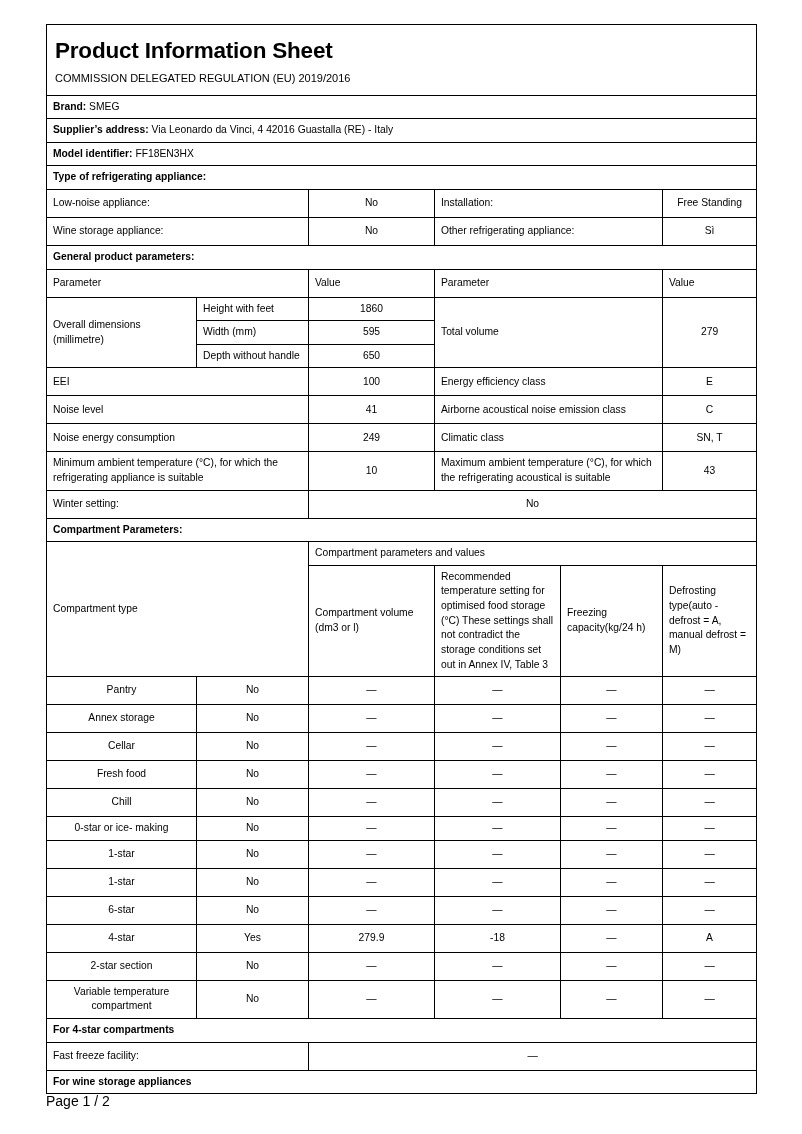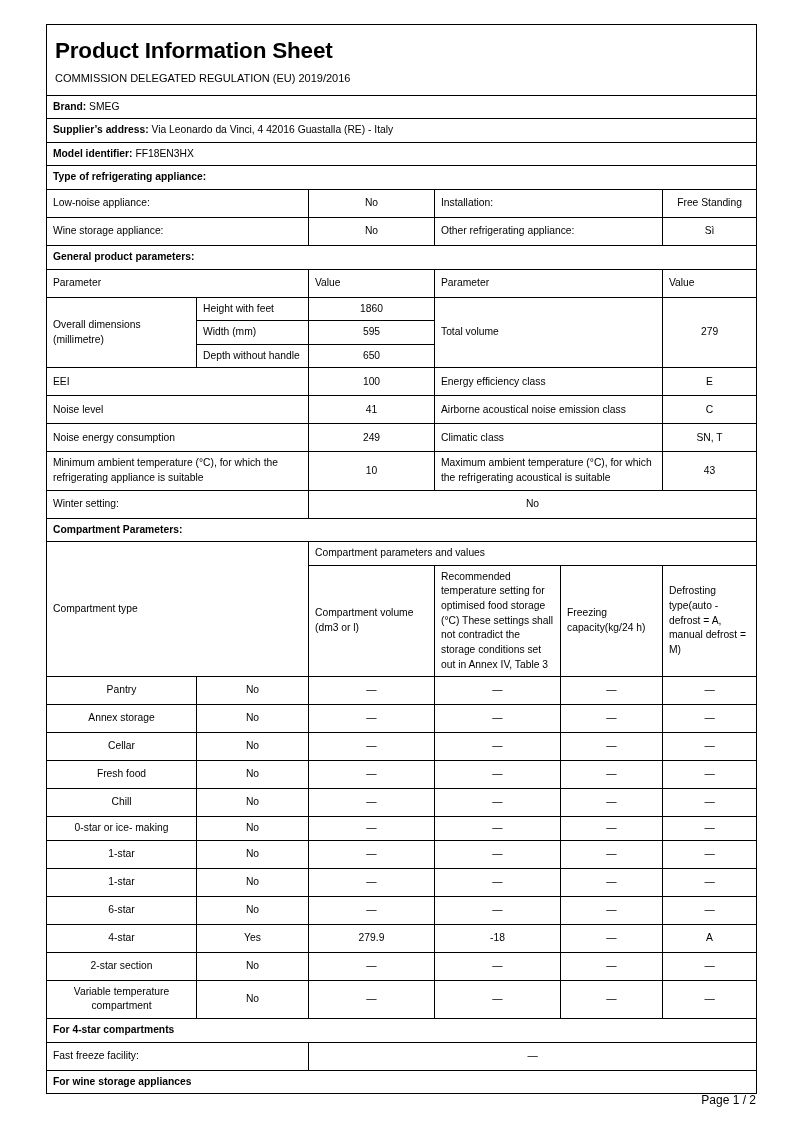--- a/index.html
+++ b/index.html
@@ -65,22 +65,21 @@
   }
   .cmp-type-cell {
     text-align: left;
     vertical-align: middle;
   }
   .footer {
     position: absolute;
     left: 46px;
     top: 1093px;
     width: 710px;
-    text-align: right;
-    font-size: 12px;
+    font-size: 14px;
   }
   .dash { font-size: 10.3px; }
 </style>
 </head>
 <body>
 
 <div class="page">
   <table class="sheet">
     <colgroup>
       <col style="width:150px">

